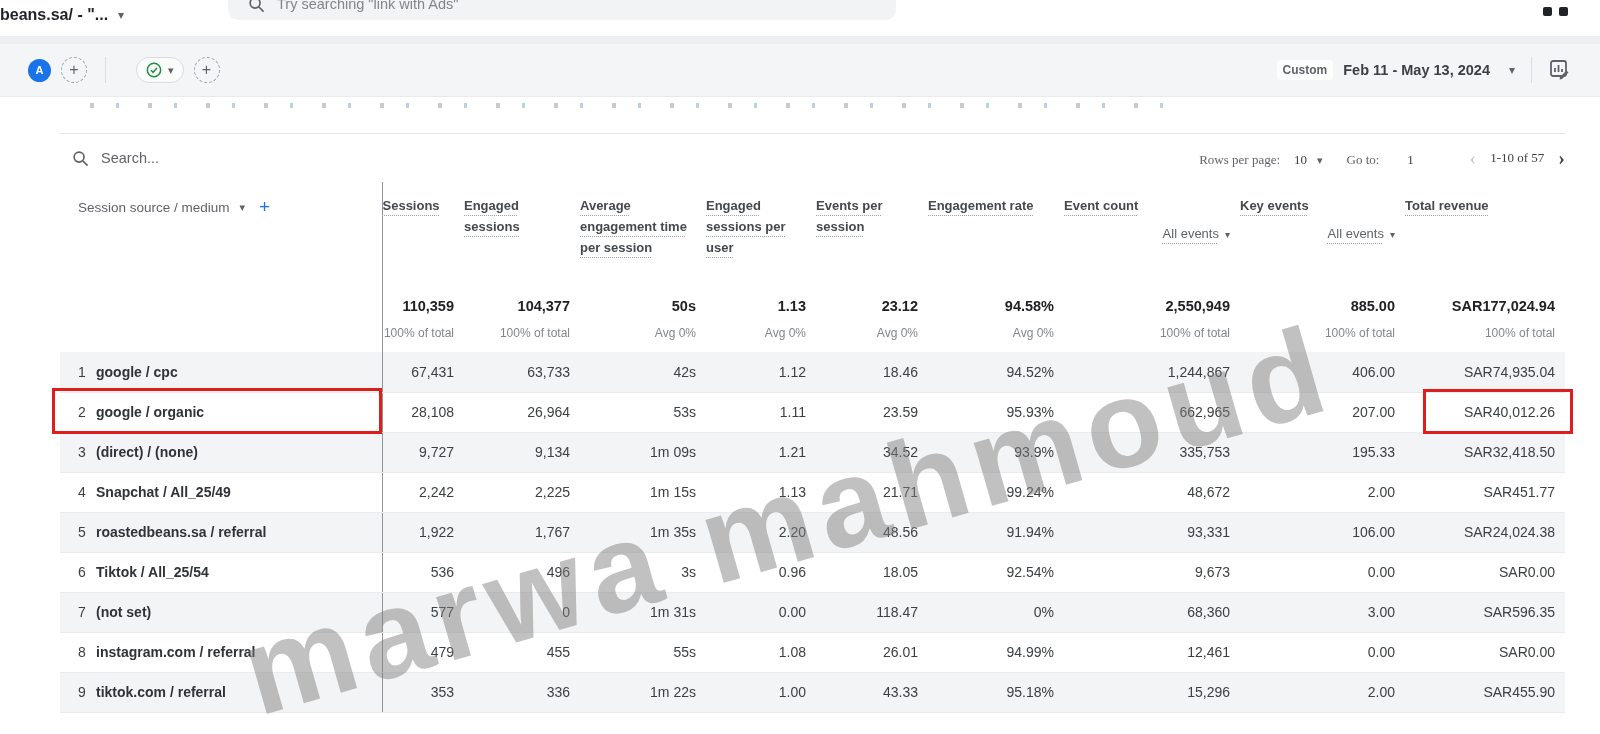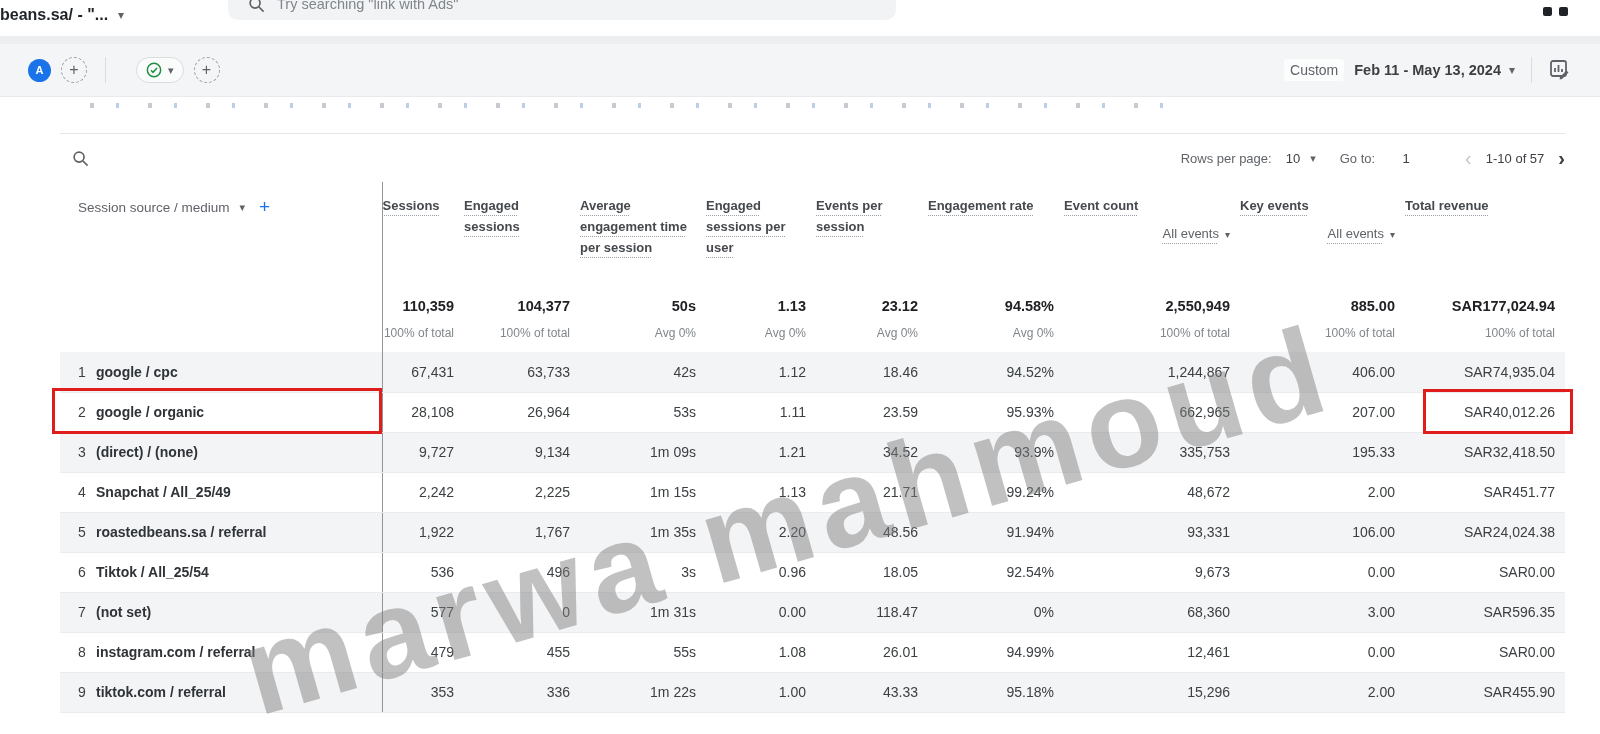--- a/index.html
+++ b/index.html
@@ -28,39 +28,39 @@
   .avatar { width:23px; height:23px; border-radius:50%; background:#1a73e8; color:#fff; font-size:11px;
     font-weight:700; display:flex; align-items:center; justify-content:center; flex:none; }
   .dashed-plus { width:26px; height:26px; border-radius:50%; border:1.5px dashed #9aa0a6; color:#5f6368;
     font-size:16px; display:flex; align-items:center; justify-content:center; margin-left:10px; cursor:pointer; flex:none; }
   .hdiv { width:1px; height:26px; background:#dadce0; margin:0 18px; flex:none; }
   .report-title { font-size:19px; font-weight:500; color:#202124; white-space:nowrap; }
   .check-pill { display:flex; align-items:center; gap:6px; margin-left:12px; padding:4px 9px;
     border:1px solid #dadce0; border-radius:16px; background:#fafbfb; cursor:pointer; }
   .check-pill .caret { font-size:11px; color:#5f6368; }
   .spacer { flex:1; }
-  .custom-badge { font-size:14px; font-weight:400; color:#5f6368; background:rgba(255,255,255,.75);
+  .custom-badge { font-size:12px; font-weight:700; color:#5f6368; background:rgba(255,255,255,.75);
     padding:3px 6px; border-radius:3px; margin-right:10px; }
-  .date-range { font-size:14.5px; font-weight:600; color:#3c4043; display:flex; align-items:center; gap:8px; cursor:pointer; }
+  .date-range { font-size:14.5px; font-weight:600; color:#3c4043; display:flex; align-items:center; gap:19px; cursor:pointer; }
   .date-range .caret { font-size:12px; color:#5f6368; }
   .vdiv2 { width:1px; height:26px; background:#dadce0; margin:0 16px; }
 
   
   .card { position:relative; background:#fff; height:597px; }
   .clipped-row { height:12px; overflow:hidden; }
   .clipped-row .marks { height:5px; margin:6px 0 0 90px; width:1100px; opacity:.5; filter:blur(.6px);
     background:repeating-linear-gradient(90deg,#8d99a5 0 4px,transparent 4px 26px,#7aa0d4 26px 29px,transparent 29px 58px); }
 
   .table-block { margin:24px 35px 0 60px; border-top:1px solid #e3e5e8; }
 
   
   .table-toolbar { height:48px; display:flex; align-items:center; padding-left:12px; }
   .table-toolbar input.tbl-search { border:none; outline:none; font-size:14.5px; color:#3c4043; margin-left:12px; width:300px; font-family:inherit; }
   .table-toolbar input.tbl-search::placeholder { color:#5f6368; }
-  .toolbar-right { margin-left:auto; display:flex; align-items:center; font-size:13px; color:#5f6368; }
+  .toolbar-right { margin-left:auto; display:flex; align-items:flex-end; font-size:13px; color:#5f6368;font-family:Liberation Serif, serif; }
   .toolbar-right .val { color:#3c4043; font-weight:500; }
   .rows-select { display:flex; align-items:center; gap:10px; margin-left:14px; cursor:pointer; }
   .rows-select .caret { font-size:11px; color:#5f6368; }
   .goto-label { margin-left:24px; }
   .goto-input { width:30px; border:none; outline:none; font-size:13px; color:#3c4043; font-weight:500;
     margin-left:16px; text-align:center; background:transparent; font-family:inherit; }
   .pager { display:flex; align-items:center; gap:14px; margin-left:44px; }
   .chev { font-size:20px; line-height:1; cursor:pointer; }
   .chev.left { color:#c2c6ca; }
   .chev.right { color:#3c4043; font-weight:700; }
@@ -155,20 +155,21 @@
         <div class="marks"></div>
       </div>
 
     <div class="table-block">
 
       <div class="table-toolbar">
         <svg width="17" height="17" viewBox="0 0 24 24" fill="none" stroke="#5f6368" stroke-width="2.4">
             <circle cx="10" cy="10" r="7"></circle>
             <line x1="15.5" y1="15.5" x2="22" y2="22"></line>
           </svg>
+        <input type="text" class="tbl-search" placeholder="Search..." style="">
         <div class="toolbar-right">
           <span>Rows per page:</span>
           <div class="rows-select">
             <span class="val">10</span>
             <span class="caret">▾</span>
           </div>
           <span class="goto-label">Go to:</span>
           <input class="goto-input" value="1" style="">
           <div class="pager">
             <span class="chev left">‹</span>

